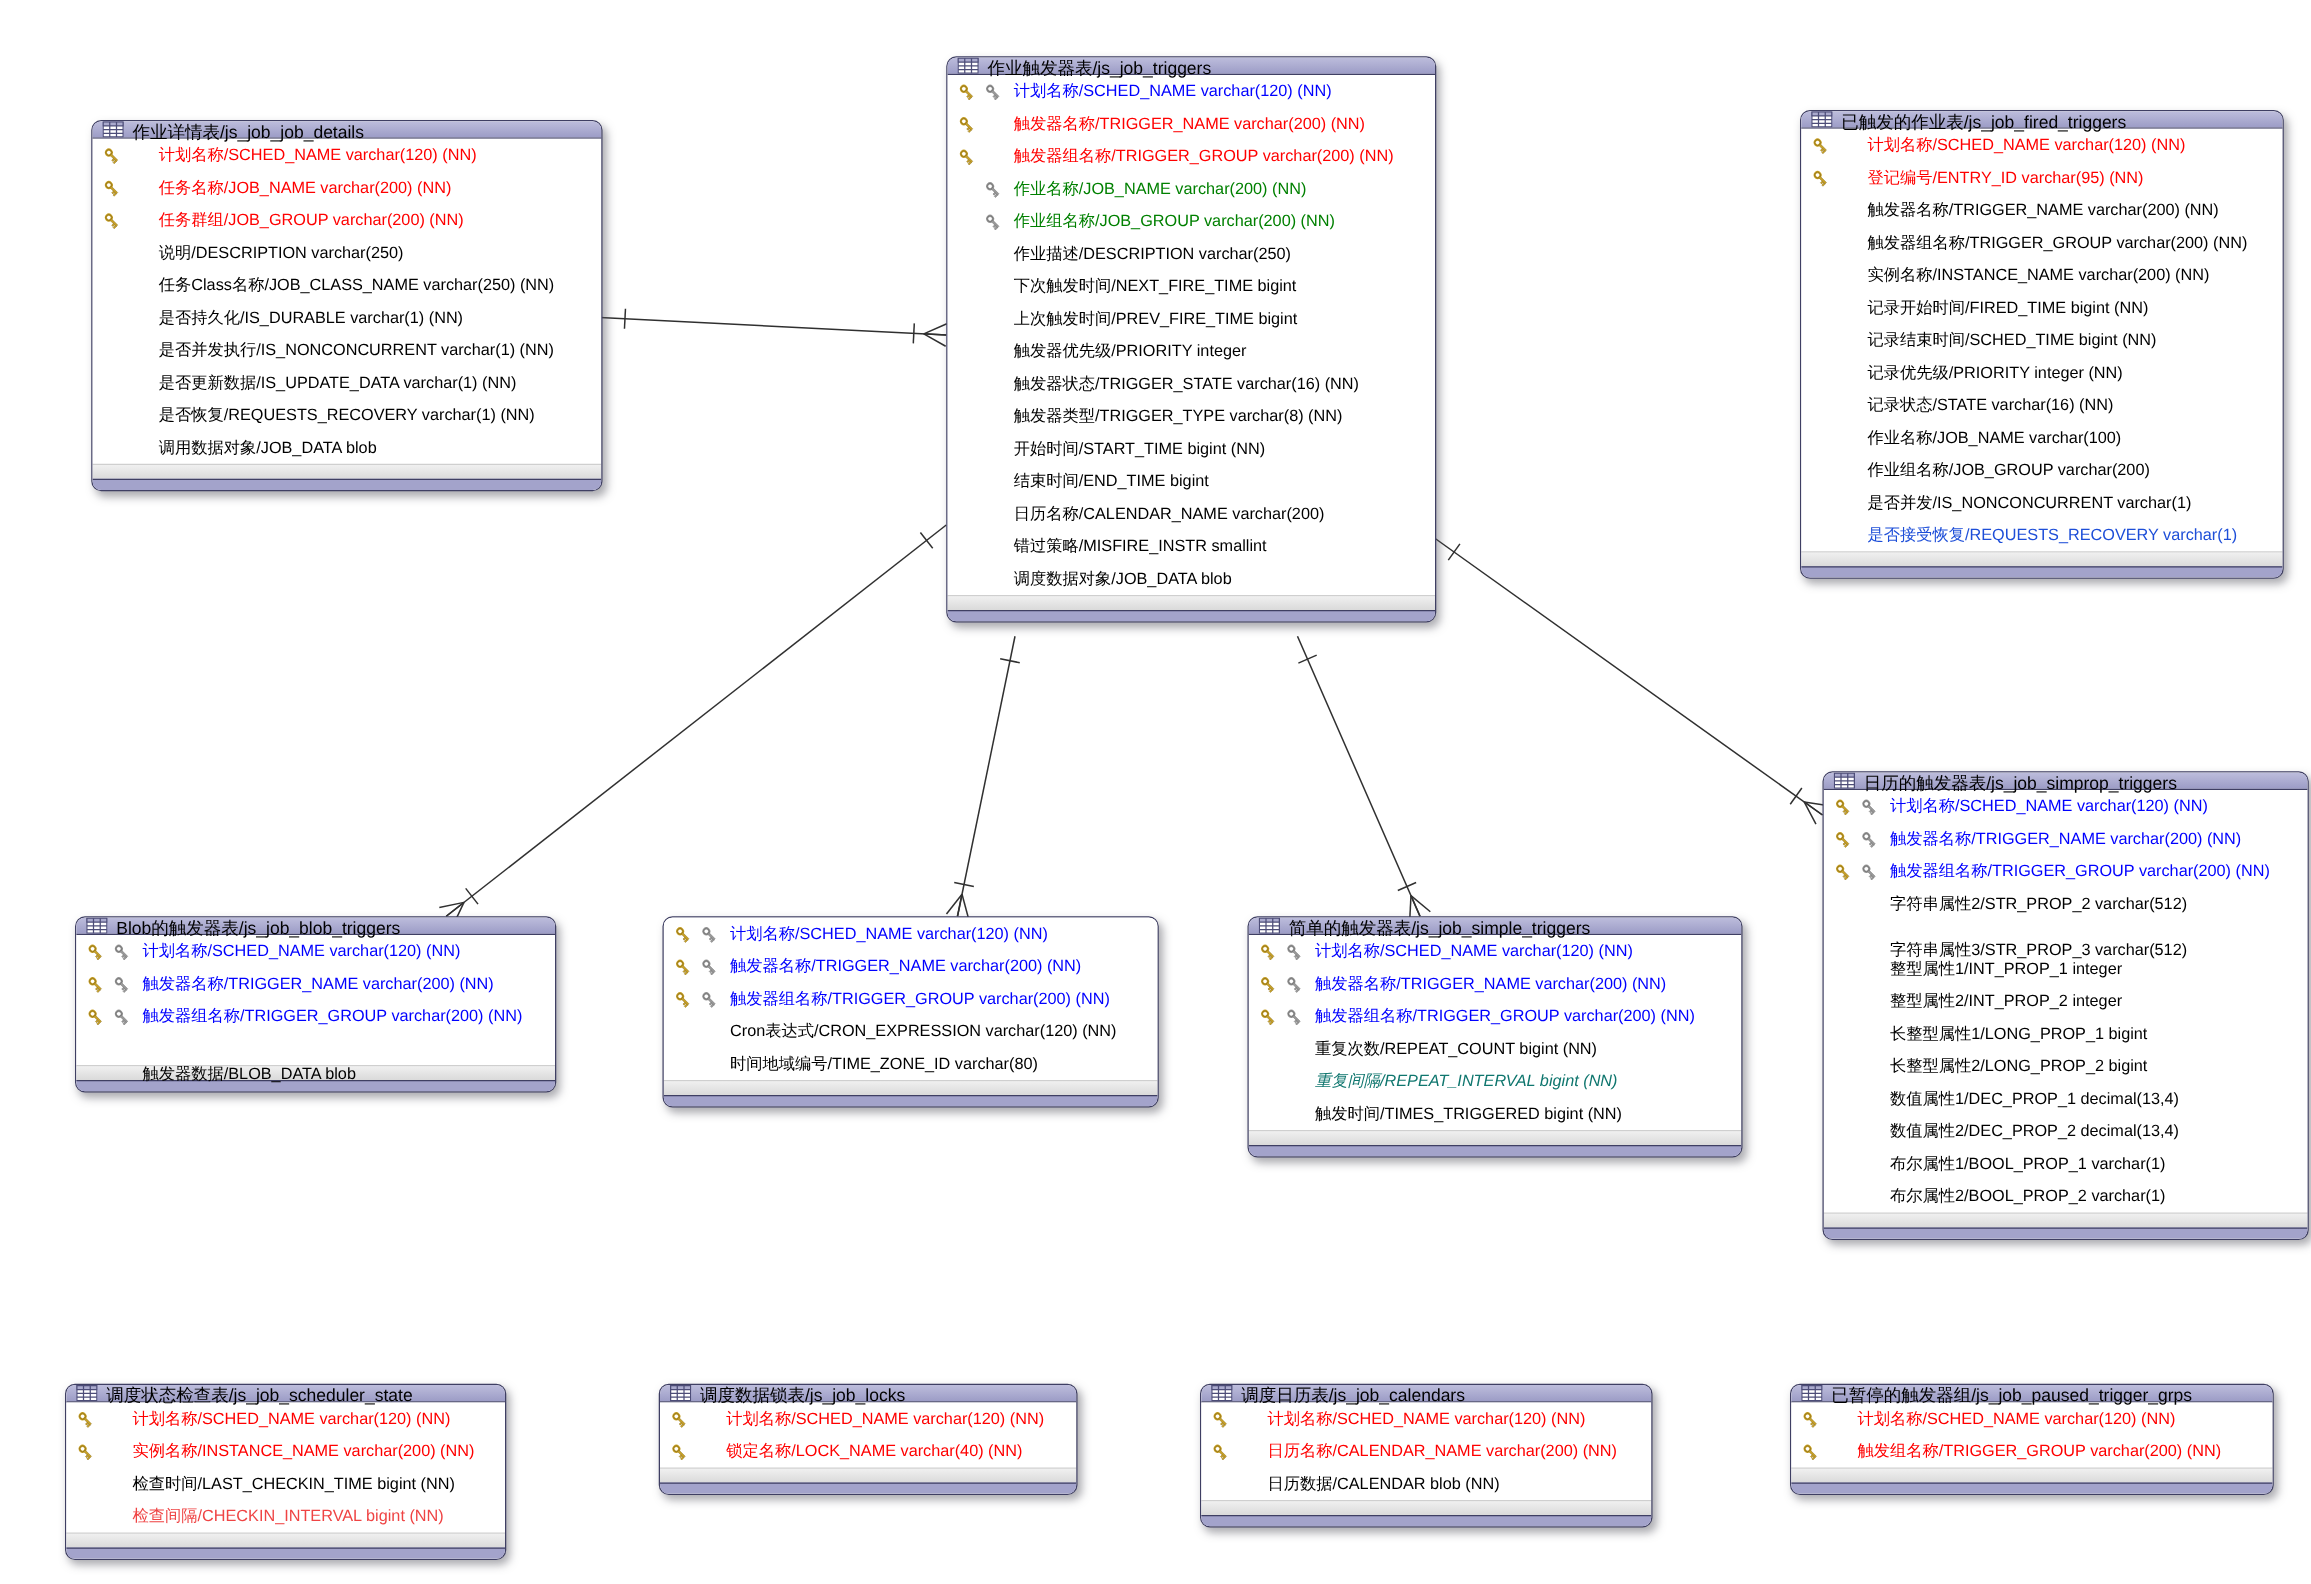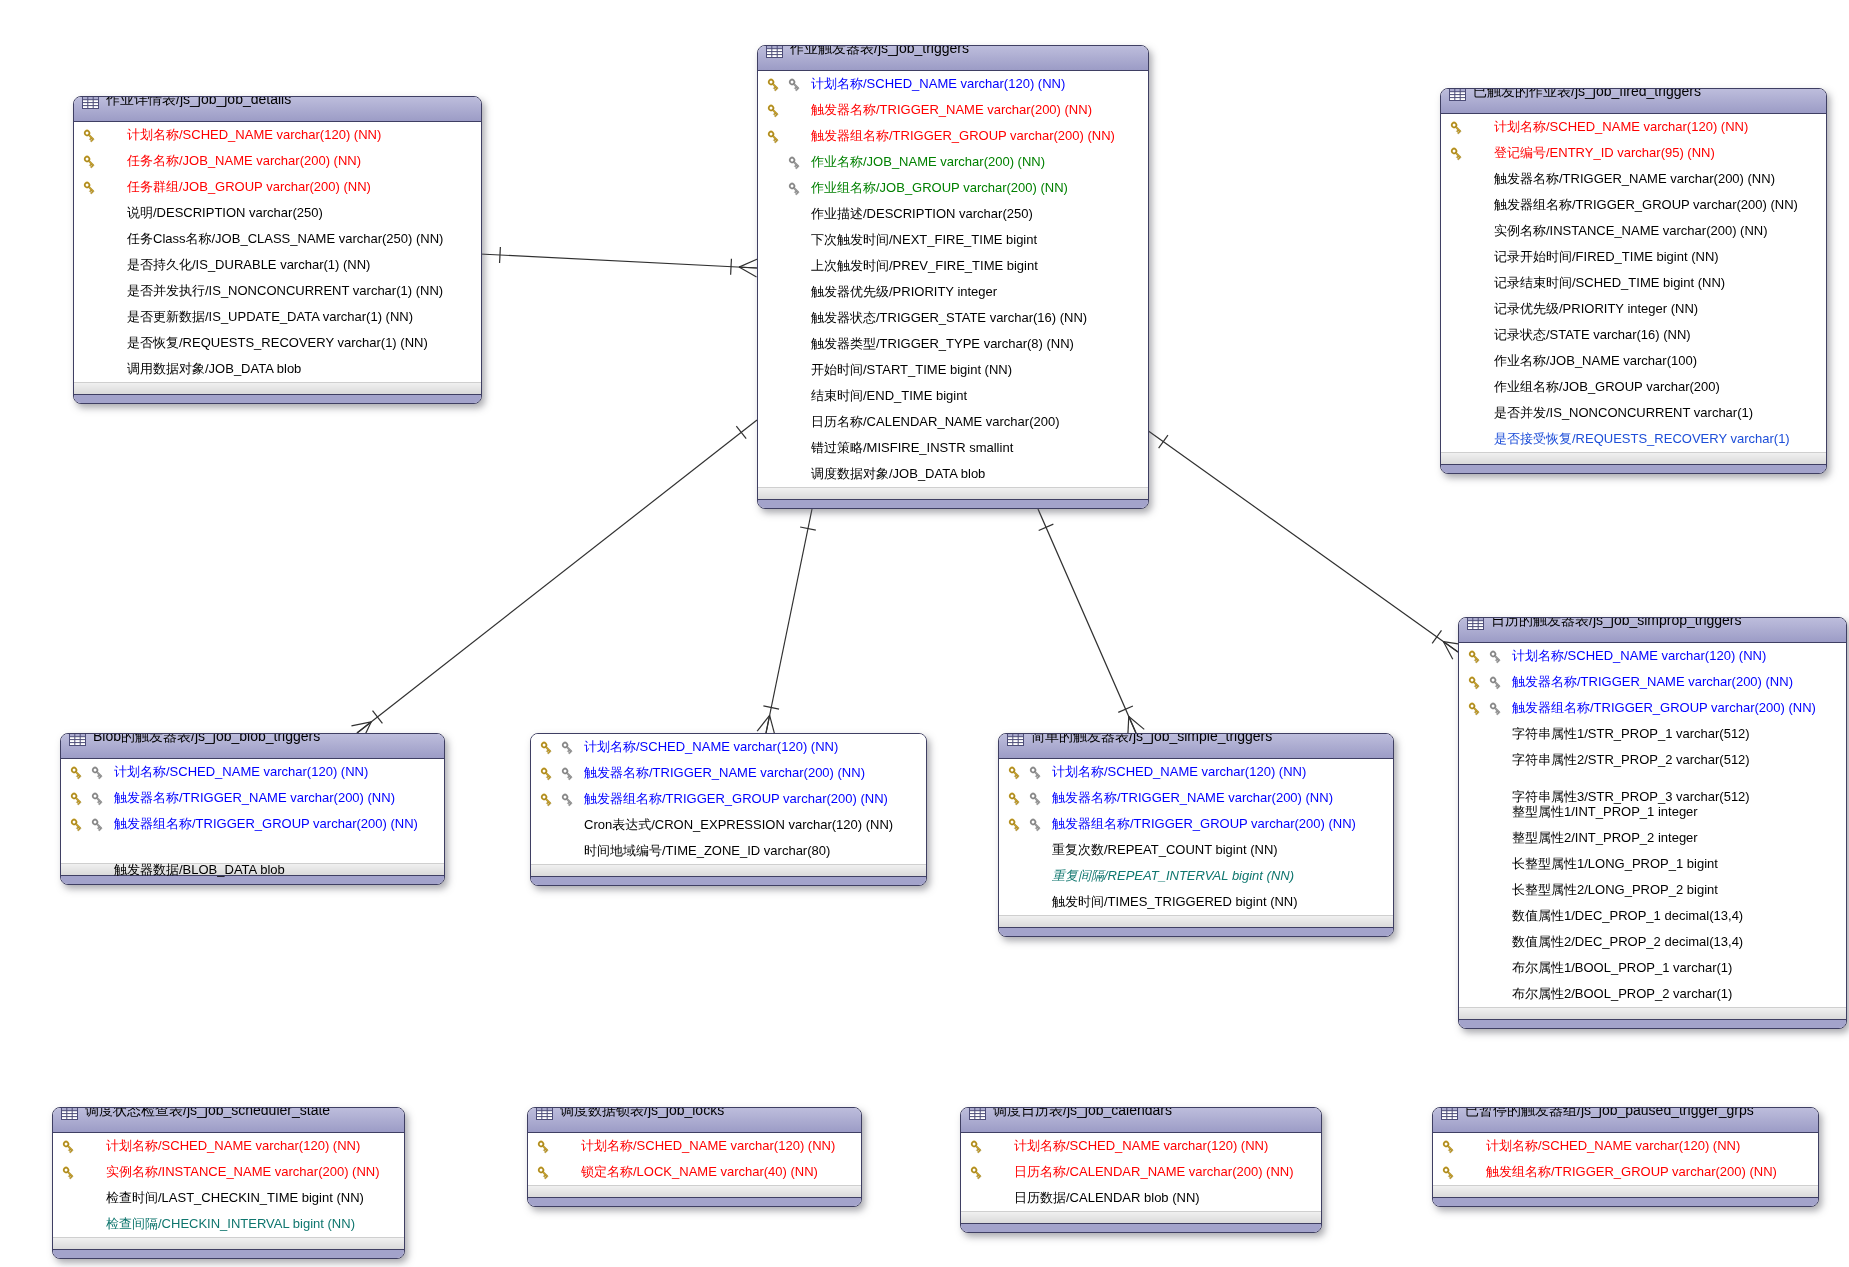--- a/index.html
+++ b/index.html
@@ -10,24 +10,24 @@
   .table-card{
     position:absolute;
     border:1.5px solid #3f3f63;
     border-radius:8px;
     background:#ffffff;
     box-shadow:3px 4px 7px rgba(90,90,100,0.5);
     overflow:hidden;
   }
   .t-header{
     height:14px;
-    display:flex;align-items:flex-end;
+    display:flex;align-items:flex-start;
     background:linear-gradient(#bdbdDC,#9c9cc6);
     border-bottom:1.2px solid #3f3f63;
-    padding:12px 8px;
+    padding:0 8px;
     box-sizing:border-box;
   }
   .t-icon{display:inline-flex;margin-right:7px;flex:0 0 auto;}
   .t-title{font-size:14px;color:#000;white-space:nowrap;}
   .t-body{background:#fff;}
   .t-row{height:26px;display:flex;align-items:center;padding-left:8px;box-sizing:border-box;}
   .icon-cell{width:21px;flex:0 0 auto;display:inline-flex;align-items:center;}
   .f-text{font-size:13px;white-space:nowrap;margin-left:3px;}
   .t-strip{height:11px;background:linear-gradient(#f0f0f0,#dadada);border-top:1px solid #cfcfcf;}
   .t-footer{height:8px;background:#a3a3cb;border-top:1px solid #3f3f63;}
@@ -826,25 +826,20 @@
                   <rect x="10.7" y="8.8" width="1.4" height="2.1" fill="#9a9a9a" stroke="#6e6e6e" stroke-width="0.4"></rect>
                   <rect x="12.9" y="8.8" width="1.4" height="2.7" fill="#9a9a9a" stroke="#6e6e6e" stroke-width="0.4"></rect>
                 </g>
               </svg>
             </span>
             <span class="f-text" style="color: rgb(0, 0, 255);">触发器组名称/TRIGGER_GROUP varchar(200) (NN)</span>
           </div>
           <div class="t-row">
             <span class="icon-cell"></span>
             <span class="icon-cell"></span>
-            <span class="f-text" style="color: rgb(0, 0, 0);">字符串属性1/STR_PROP_1 varchar(512)</span>
-          </div>
-          <div class="t-row">
-            <span class="icon-cell"></span>
-            <span class="icon-cell"></span>
             <span class="f-text" style="color: rgb(0, 0, 0);">字符串属性2/STR_PROP_2 varchar(512)</span>
           </div>
           <div class="t-row">
             <span class="icon-cell"></span>
             <span class="icon-cell"></span>
             <span class="f-text" style="color: rgb(0, 0, 0); margin-top: 22px;">字符串属性3/STR_PROP_3 varchar(512)</span>
           </div>
           <div class="t-row">
             <span class="icon-cell"></span>
             <span class="icon-cell"></span>
@@ -935,21 +930,21 @@
             <span class="f-text" style="color: rgb(255, 0, 0);">实例名称/INSTANCE_NAME varchar(200) (NN)</span>
           </div>
           <div class="t-row">
             <span class="icon-cell"></span>
             <span class="icon-cell"></span>
             <span class="f-text" style="color: rgb(0, 0, 0);">检查时间/LAST_CHECKIN_TIME bigint (NN)</span>
           </div>
           <div class="t-row">
             <span class="icon-cell"></span>
             <span class="icon-cell"></span>
-            <span class="f-text" style="color: #0f766e;">检查间隔/CHECKIN_INTERVAL bigint (NN)</span>
+            <span class="f-text" style="color: #ef4444;">检查间隔/CHECKIN_INTERVAL bigint (NN)</span>
           </div>
         </div>
         <div class="t-strip"></div>
         <div class="t-footer"></div>
       </div>
       <div class="table-card" style="left: 527px; top: 1107px; width: 333px;">
         <div class="t-header">
           <span class="t-icon">
             <svg width="17" height="13" viewBox="0 0 17 13">
               <rect x="0.5" y="0.5" width="16" height="12" fill="#ffffff" stroke="#4d4d78"></rect>

